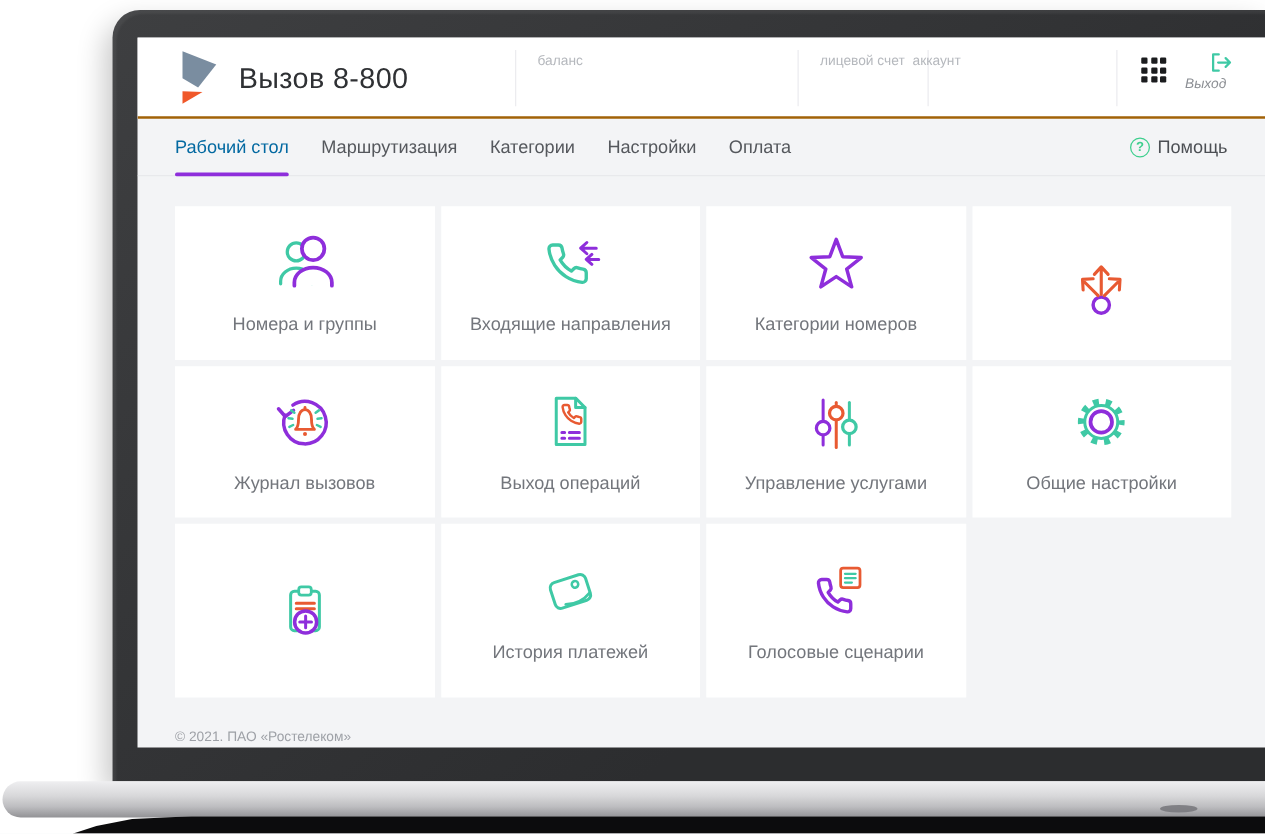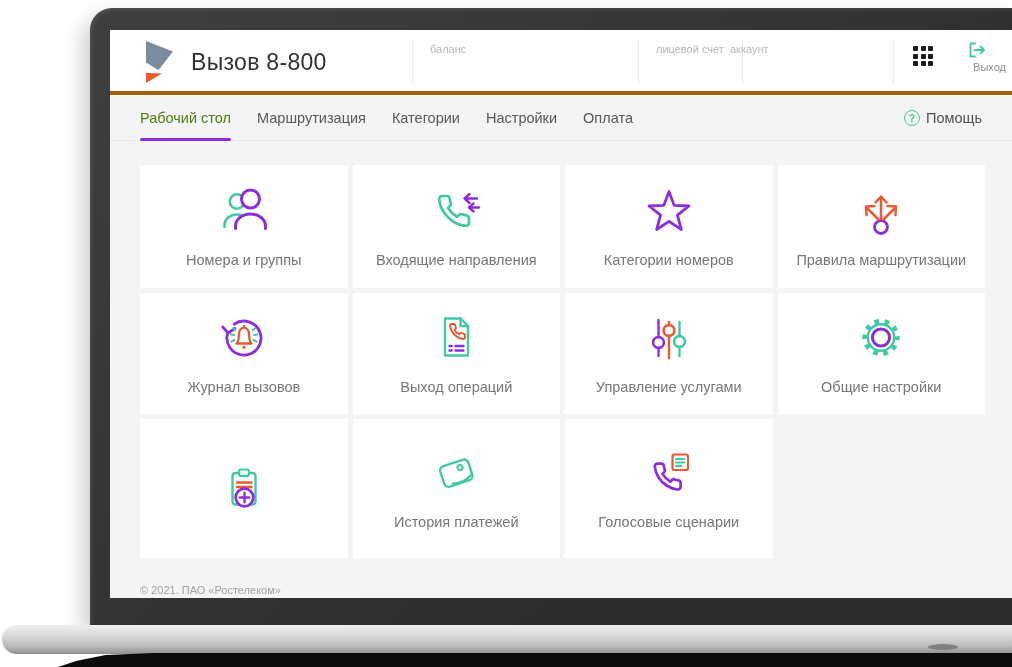--- a/index.html
+++ b/index.html
@@ -30,42 +30,42 @@
   }
   .base-shadow{
     position:absolute;left:58px;top:653px;width:954px;height:14px;background:#0c0c0d;
     clip-path:polygon(0 100%,2% 55%,5% 15%,10% 0,100% 0,100% 100%);
   }
   
   .screen{
     position:absolute;left:110px;top:30px;width:902px;height:568px;
     background:#f3f4f6;overflow:hidden;
   }
-  .app-header{height:65px;background:#fff;border-bottom:4px solid #a16207;position:relative;}
+  .app-header{height:65px;background:#fff;border-bottom:2px solid #a16207;position:relative;}
   .brand{position:absolute;left:30px;top:10px;display:flex;align-items:center;gap:13px;}
   .app-title{font-size:23px;color:#2f3134;letter-spacing:.3px;}
   .hdiv{position:absolute;top:10px;height:45px;width:1px;background:#ececef;}
   .hdiv.d1{left:302px;} .hdiv.d2{left:528px;} .hdiv.d3{left:632px;} .hdiv.d4{left:783px;}
   .field-label{position:absolute;top:13px;font-size:11px;color:#b5b8bd;}
   .fl-balance{left:320px;} .fl-account-no{left:546px;} .fl-account{left:620px;}
   .apps-btn{
     position:absolute;left:803px;top:16px;width:22px;height:22px;cursor:pointer;
     display:grid;grid-template-columns:repeat(3,5px);grid-template-rows:repeat(3,5px);gap:2.5px;
   }
   .apps-btn i{background:#1b1c1e;border-radius:1px;}
-  .logout-btn{position:absolute;left:838px;top:12px;width:58px;text-align:right;cursor:pointer;}
+  .logout-btn{position:absolute;left:838px;top:12px;width:58px;text-align:left;cursor:pointer;font-style:italic;}
   .logout-btn svg{display:block;margin:0 auto 3px;}
   .logout-label{font-size:11px;color:#8c8f94;}
   
   .tabbar{
     height:46px;display:flex;align-items:center;gap:26px;padding:0 30px;
     border-bottom:1px solid #e8e9ec;
   }
   .tab{font-size:14.5px;color:#55585d;height:100%;display:flex;align-items:center;position:relative;cursor:pointer;white-space:nowrap;}
-  .tab.active{color:#4d7c0f;}
+  .tab.active{color:#0369a1;}
   .tab.active::after{content:"";position:absolute;left:0;right:0;bottom:-1px;height:3px;background:var(--purple);border-radius:2px;}
   .help{margin-left:auto;display:flex;align-items:center;gap:6px;font-size:14.5px;color:#4c4f54;cursor:pointer;}
   .help-ic{
     width:16px;height:16px;border:1.5px solid var(--green);border-radius:50%;color:var(--green);
     font-size:10.5px;font-weight:bold;display:flex;align-items:center;justify-content:center;
   }
   
   .content{padding:24px 27px 0 30px;}
   .grid{display:grid;grid-template-columns:repeat(4,1fr);grid-template-rows:123px 121px 139px;gap:5px;}
   .cell{background:#fff;display:flex;flex-direction:column;align-items:center;justify-content:center;gap:13px;cursor:pointer;}
@@ -161,21 +161,20 @@
           <div class="cell-label">Категории номеров</div>
         </div>
 
         <div class="cell">
           <svg width="56" height="56" viewBox="0 0 56 56" fill="none" stroke-linecap="round" stroke-linejoin="round">
             <circle cx="28" cy="45" r="6.5" stroke="var(--purple)" stroke-width="2.8"></circle>
             <path d="M28 36.5 V15 M22.5 20.5 L28 14.5 l5.5 6" stroke="var(--orange)" stroke-width="2.5"></path>
             <path d="M25.5 37.5 L13 25 M13.5 33 L13 24.5 L21.5 24" stroke="var(--orange)" stroke-width="2.5"></path>
             <path d="M30.5 37.5 L43 25 M42.5 33 L43 24.5 L34.5 24" stroke="var(--orange)" stroke-width="2.5"></path>
           </svg>
-          <div class="cell-label">Правила маршрутизации</div>
         </div>
 
         <div class="cell">
           <svg width="56" height="56" viewBox="0 0 56 56" fill="none" stroke-linecap="round" stroke-linejoin="round">
             <path d="M12 23.2 A17 17 0 1 0 18.3 15.1" stroke="var(--purple)" stroke-width="2.8"></path>
             <path d="M6.8 18 L12.2 24.2 L18.8 19.3" stroke="var(--purple)" stroke-width="2.8"></path>
             <path d="M35.5 34.5 h-15 c1.8-1.8 2.3-4.2 2.3-8 0-5 2.4-7.8 5.2-7.8 s5.2 2.8 5.2 7.8 c0 3.8 .5 6.2 2.3 8 z" stroke="var(--orange)" stroke-width="2.3"></path>
             <path d="M28 18.7 v-1.8" stroke="var(--orange)" stroke-width="2.3"></path>
             <circle cx="28" cy="38.2" r="1.6" fill="var(--orange)"></circle>
             <path d="M18.5 31 l-3 1.5 M18 26 l-3.2-.4 M19.5 21.2 l-2.6-1.9" stroke="var(--teal)" stroke-width="2"></path>

